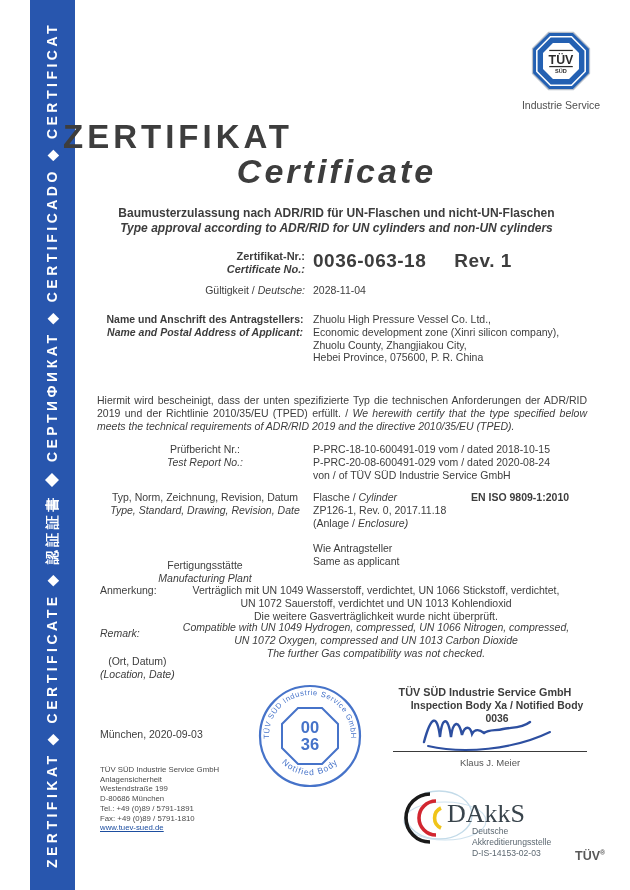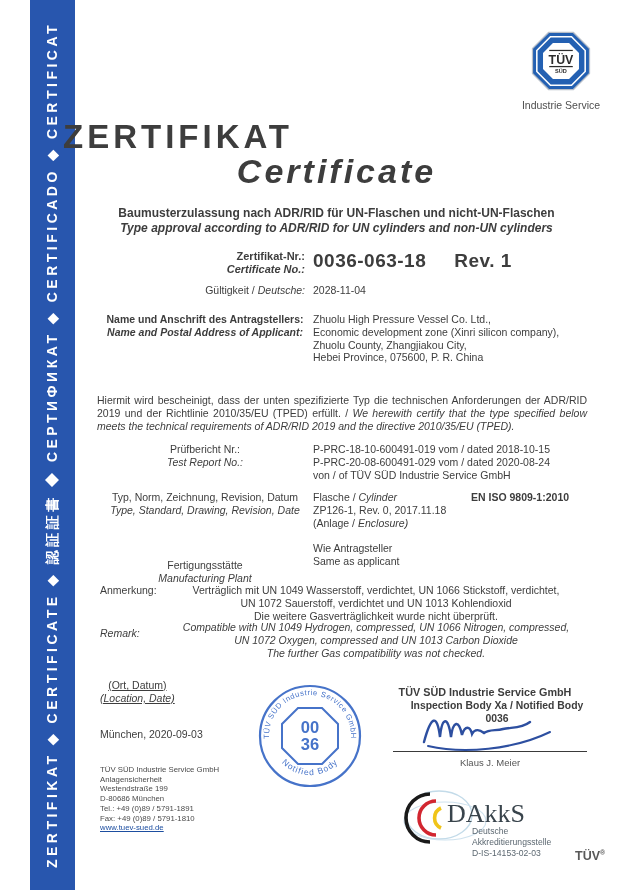--- a/index.html
+++ b/index.html
@@ -138,21 +138,21 @@
     <div>UN 1072 Sauerstoff, verdichtet und UN 1013 Kohlendioxid</div>
     <div>Die weitere Gasverträglichkeit wurde nicht überprüft.</div>
   </div>
   <div class="abs t it" style="left:100px;top:621px;margin-top:6px;">Remark:</div>
   <div class="abs t it" style="left:162px;top:621px;width:428px;">
     <div>Compatible with UN 1049 Hydrogen, compressed, UN 1066 Nitrogen, compressed,</div>
     <div>UN 1072 Oxygen, compressed and UN 1013 Carbon Dioxide</div>
     <div>The further Gas compatibility was not checked.</div>
   </div>
 
-  <div class="abs t" style="left:100px;top:679px;text-decoration:underline;">
+  <div class="abs t" style="left:100px;top:655px;">
     <div>(Ort, Datum)</div>
     <div class="it">(Location, Date)</div>
   </div>
   <div class="abs t" style="left:100px;top:728px;">München, 2020-09-03</div>
 
   <svg class="stamp-svg" viewBox="0 0 106 106">
     <defs>
       <path id="arcTop" d="M 13,62 A 41,41 0 1 1 93,62"></path>
       <path id="arcBottom" d="M 20,73 A 38,38 0 0 0 86,73"></path>
     </defs>

